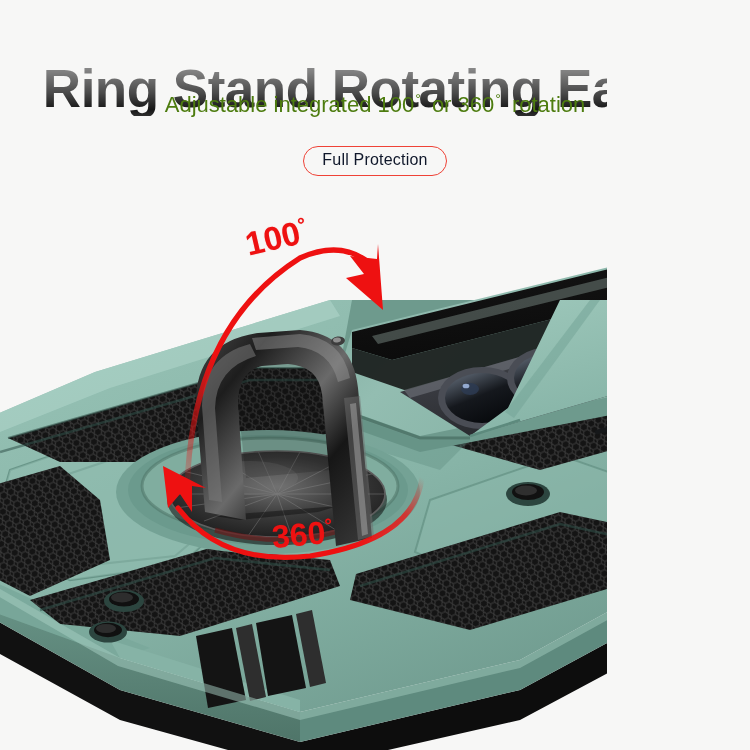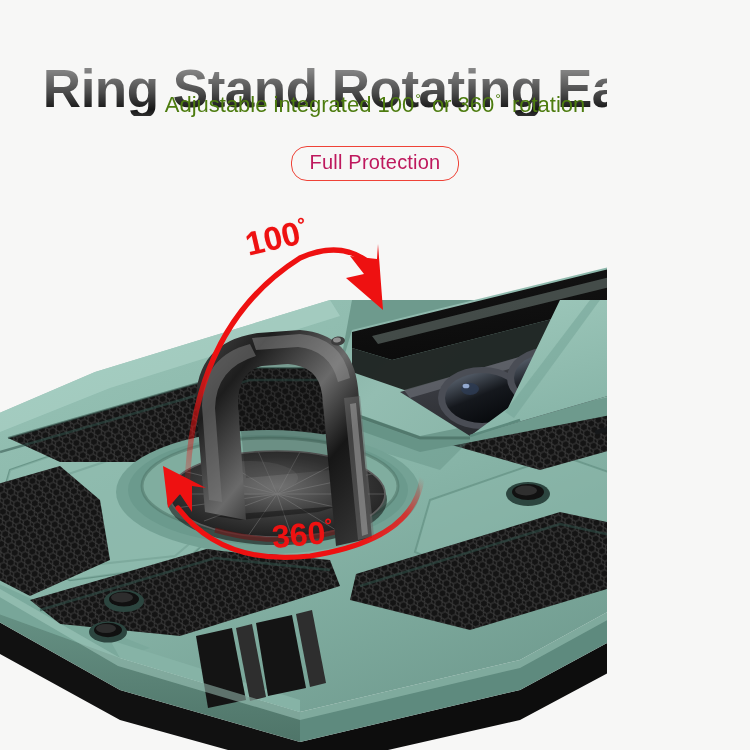--- a/index.html
+++ b/index.html
@@ -24,21 +24,21 @@
   }
   #subhead{
     position:absolute;left:0;top:92px;width:750px;text-align:center;
     font-size:22px;color:#4d7c0f;font-weight:400;white-space:nowrap;
   }
   #subhead .deg{font-size:14px;vertical-align:super;line-height:0;margin-left:1px;}
   #subhead .gap{display:inline-block;width:11px;}
   #badge-wrap{position:absolute;left:0;top:146px;width:750px;text-align:center;}
   #badge{
     display:inline-block;padding:4px 18px 5px;border:1.4px solid #ef4236;
-    border-radius:16px;color:#be185d;font-size:20px;letter-spacing:.2px;
+    border-radius:16px;color:#0f172a;font-size:16px;letter-spacing:.2px;
     background:transparent;line-height:1.18;
   }
 
   
   #art{position:absolute;left:0;top:0;width:750px;height:750px;}
   #art svg{display:block;width:750px;height:750px;}
 
   
   .ann{
     position:absolute;color:#ee1111;font-weight:bold;

